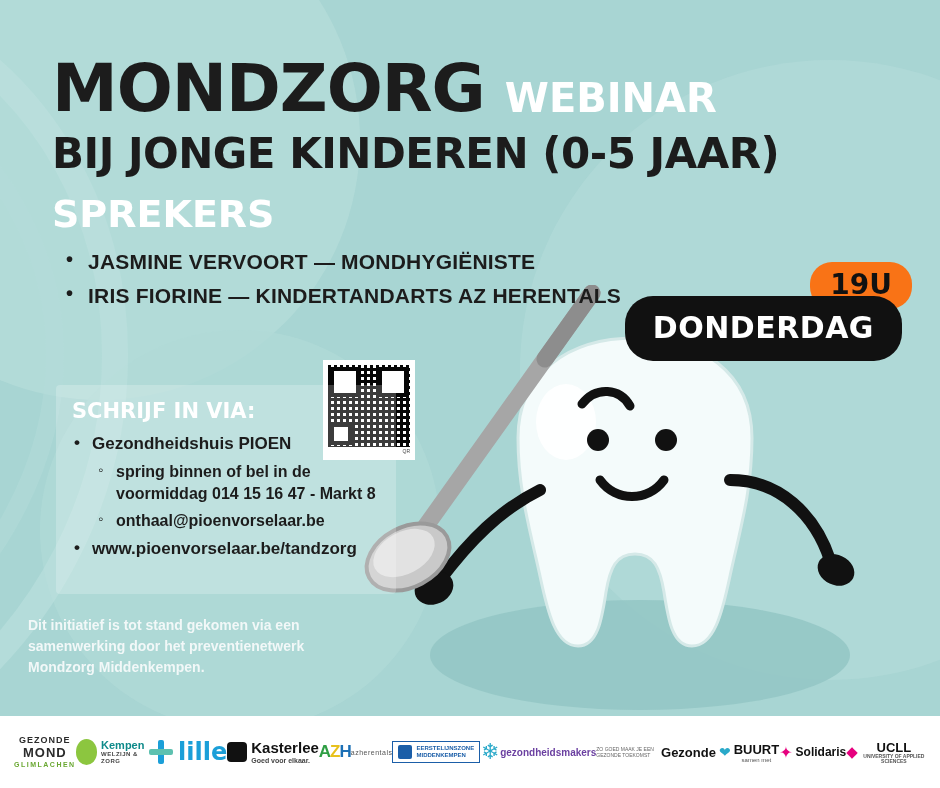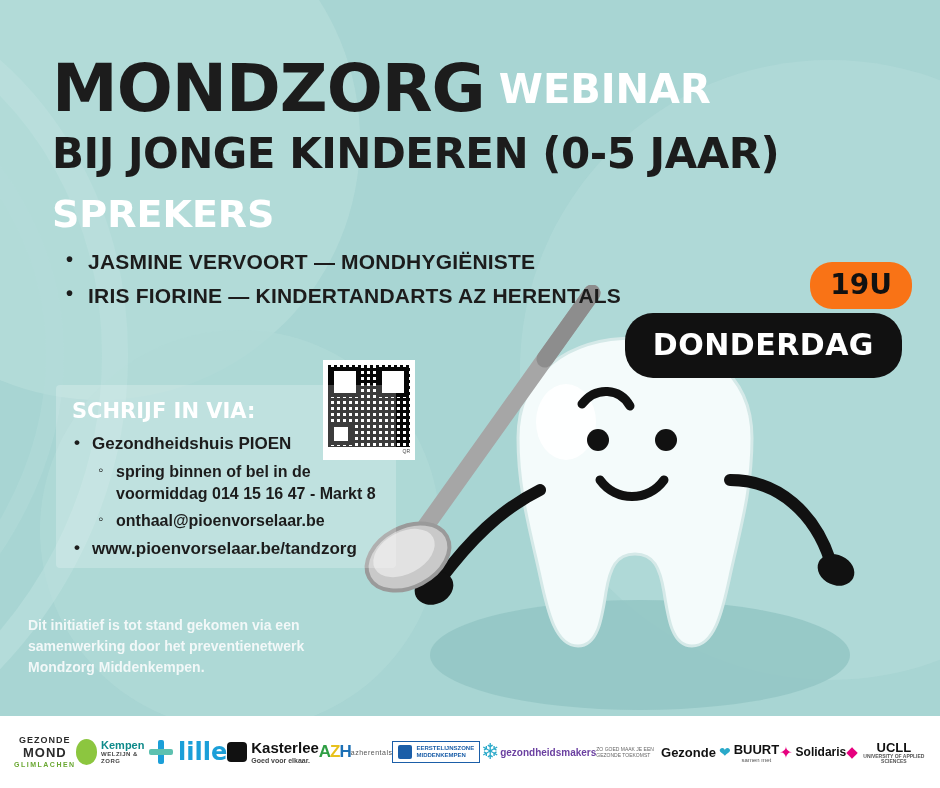--- a/index.html
+++ b/index.html
@@ -32,21 +32,21 @@
     position: absolute;
     left: 430px; top: 600px; width: 420px; height: 110px;
     background: #93c6c4; border-radius: 50%;
     opacity: .85;
   }
 
   
   .headline {
     position: absolute; left: 52px; top: 58px; width: 820px;
   }
-  .line1 { display: flex; align-items: center; gap: 14px; }
+  .line1 { display: flex; align-items: flex-end; gap: 20px; }
   .mondzorg {
     font-size: 66px; font-weight: 800; letter-spacing: -1px;
     color: #1c1c1c; line-height: .95;
     font-family: "DejaVu Sans", sans-serif;
   }
   .webinar {
     font-size: 40px; font-weight: 800; color: #ffffff; letter-spacing: 0px;
     font-family: "DejaVu Sans", sans-serif;
   }
   .line2 {
@@ -70,21 +70,21 @@
     letter-spacing: .2px;
   }
   .speaker-list li::before {
     content: "•"; position: absolute; left: 0; top: -2px; font-size: 20px;
   }
 
   
   .signup {
     position: absolute; left: 56px; top: 385px; width: 340px;
     background: rgba(255,255,255,.22);
-    padding: 14px 16px 2px 16px;
+    padding: 14px 16px 28px 16px;
     border-radius: 4px;
   }
   .signup h3 {
     font-size: 21px; font-weight: 800; color: #ffffff; margin-bottom: 10px;
     font-family: "DejaVu Sans", sans-serif;
   }
   .signup ul { list-style: none; }
   .signup > ul > li {
     position: relative; padding-left: 20px; margin-bottom: 6px;
     font-size: 17px; font-weight: 700; color: #1c1c1c; line-height: 1.3;
@@ -124,21 +124,21 @@
   .qr .code::before { left: 2px; top: 2px; }
   .qr .code::after { right: 2px; top: 2px; }
   .qr .eye3 {
     position: absolute; left: 2px; bottom: 2px; width: 22px; height: 22px;
     border: 4px solid #111; background: #fff;
   }
   .qr .caption { font-size: 5px; text-align: right; color:#444; margin-top:1px; }
 
   
   .date-badge {
-    position: absolute; right: 38px; top: 313px;
+    position: absolute; right: 38px; top: 296px;
     background: #111; color: #fff; border-radius: 28px;
     padding: 14px 28px 16px 28px; text-align: center;
     font-family: "DejaVu Sans", sans-serif;
   }
   .date-badge .d1 { font-size: 30px; font-weight: 800; letter-spacing: .5px; }
   .date-badge .d2 { font-size: 30px; font-weight: 800; letter-spacing: .5px; margin-top: 2px;}
   .time-pill {
     position: absolute; right: 28px; top: 262px;
     background: #f97316; border-radius: 22px;
     padding: 6px 20px 8px 20px;

